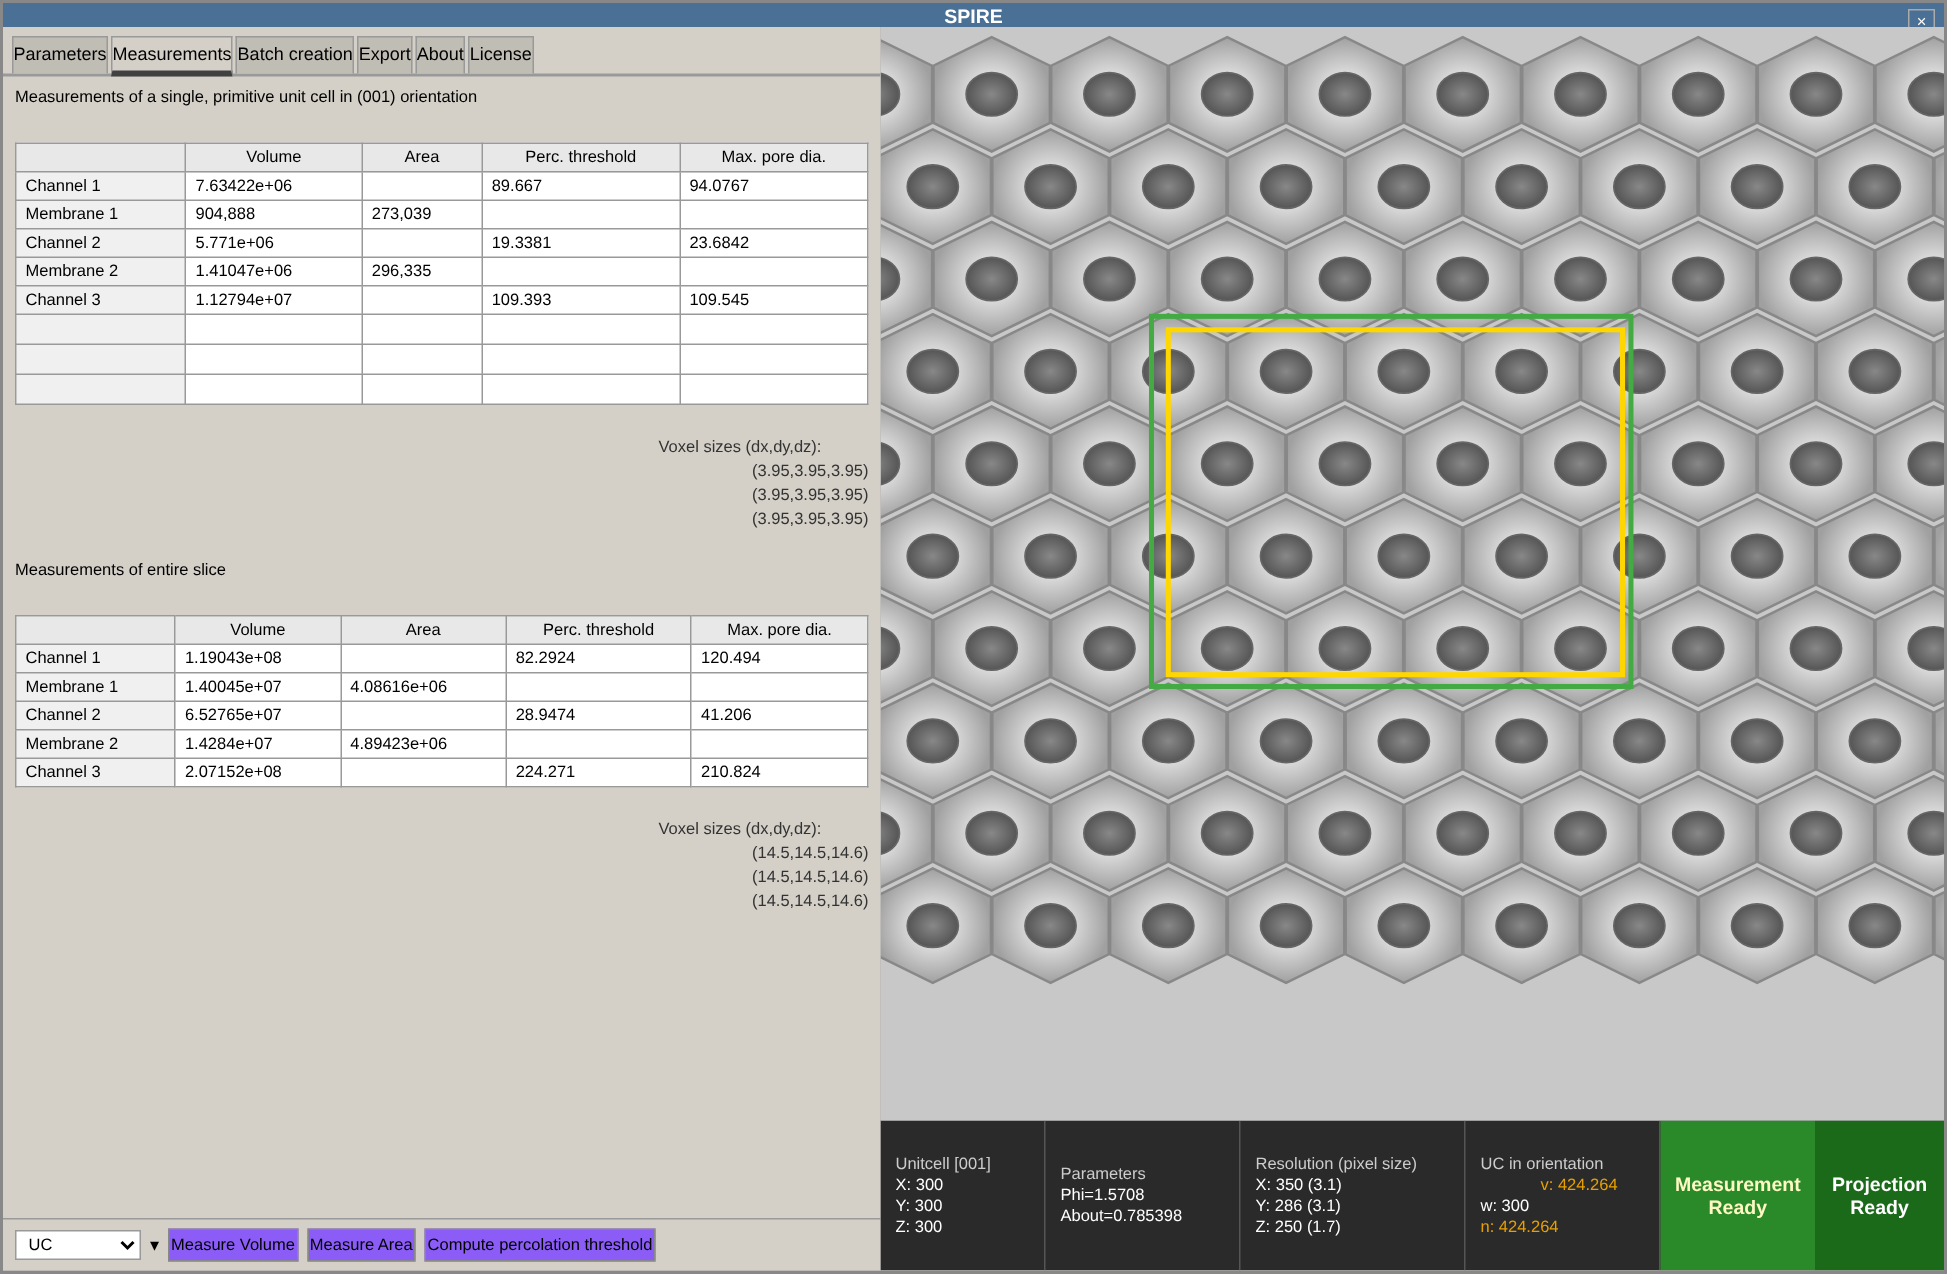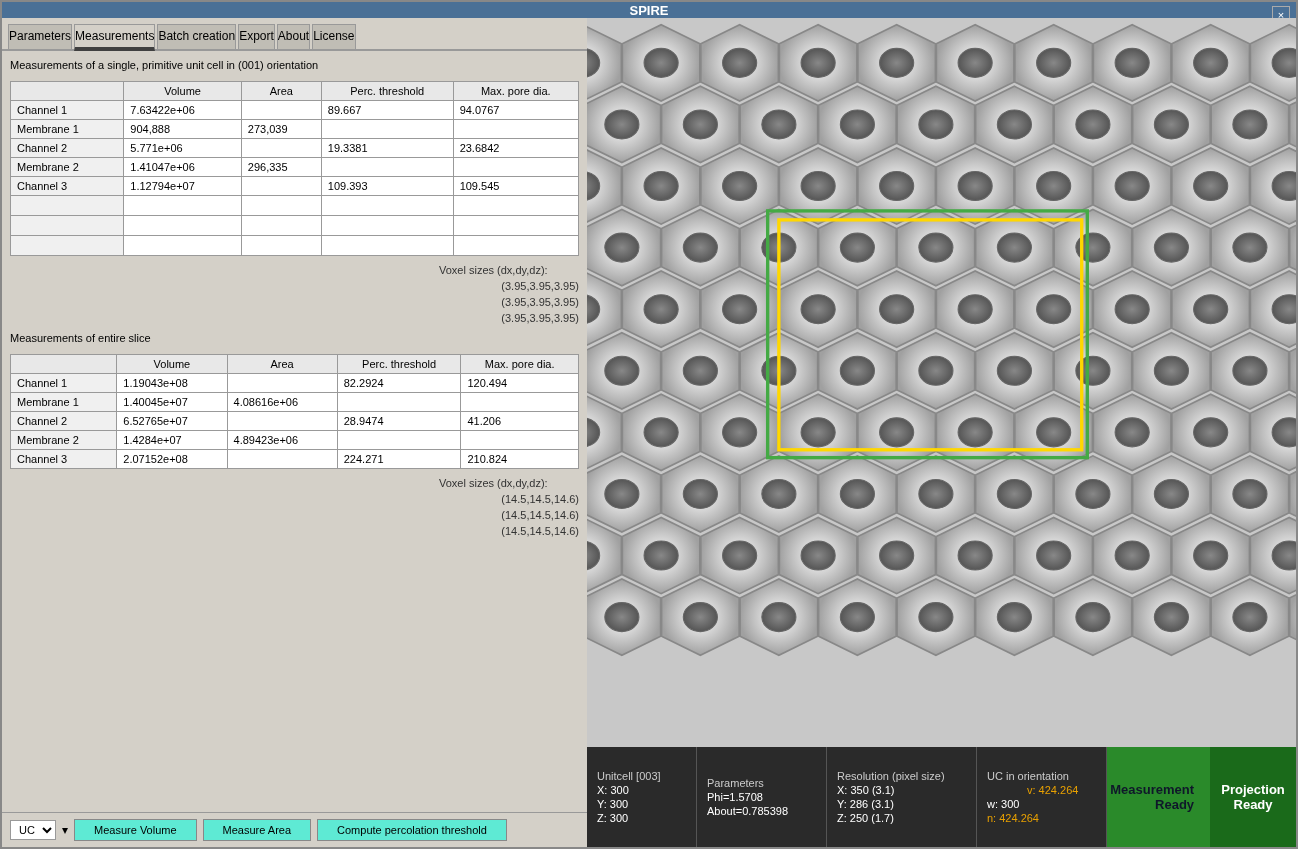--- a/index.html
+++ b/index.html
@@ -84,21 +84,21 @@
       border-bottom: 4px solid #404040;
       margin-bottom: -2px;
       z-index: 1;
     }
     .panel-content {
       flex: 1;
       padding: 8px;
       overflow-y: auto;
       display: flex;
       flex-direction: column;
-      gap: 6px;
+      gap: 20px;
     }
     .section-title {
       font-size: 11px;
       margin-bottom: 4px;
       color: #000;
     }
     table {
       width: 100%;
       border-collapse: collapse;
       background: white;
@@ -124,26 +124,26 @@
       padding: 6px 8px;
       background: #d4d0c8;
       border-top: 1px solid #999;
       flex-shrink: 0;
     }
     .uc-select {
       padding: 2px 4px;
       font-size: 11px;
       background: white;
       border: 1px solid #999;
-      width: 46px;
+      width: 84px;
     }
     .action-btn {
-      padding: 4px 19px;
+      padding: 4px 1px;
       font-size: 11px;
-      background: #5eead4;
+      background: #8b5cf6;
       border: 1px solid #888;
       cursor: pointer;
     }
     .right-panel {
       flex: 1;
       display: flex;
       flex-direction: column;
       background: #aaa;
       overflow: hidden;
     }
@@ -186,24 +186,24 @@
       min-width: 150px;
     }
     .status-uc-orient {
       min-width: 130px;
     }
     .uc-v { color: #e8a000; font-size: 11px; margin-left: 40px; }
     .uc-w { color: #fff; font-size: 11px; }
     .uc-n { color: #e8a000; font-size: 11px; }
     .status-ready-green {
       background: #2a8a2a;
-      color: #0f172a;
+      color: #fef9c3;
       display: flex;
       flex-direction: column;
-      align-items: flex-end;
+      align-items: center;
       justify-content: center;
       padding: 8px 16px;
       font-size: 13px;
       font-weight: bold;
       min-width: 100px;
     }
     .status-ready-darkgreen {
       background: #1a6a1a;
       color: white;
       display: flex;
@@ -701,21 +701,21 @@
 
           <rect x="205" y="180" width="270" height="205" fill="none" stroke="#ffd700" stroke-width="3"></rect>
 
           <rect x="195" y="172" width="285" height="220" fill="none" stroke="#44aa44" stroke-width="3"></rect>
         </svg>
       </div>
 
       <div class="status-bar">
 
         <div class="status-section status-uc">
-          <span class="status-label">Unitcell [003]</span>
+          <span class="status-label">Unitcell [001]</span>
           <span class="status-value">
             <span>X:</span>
             <span>300</span>
           </span>
           <span class="status-value">
             <span>Y:</span>
             <span>300</span>
           </span>
           <span class="status-value">
             <span>Z:</span>

